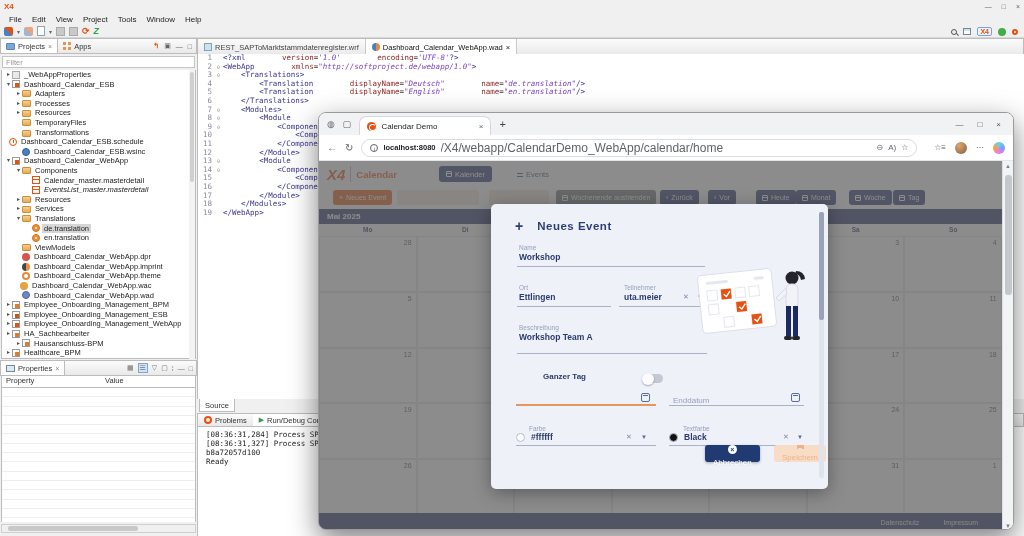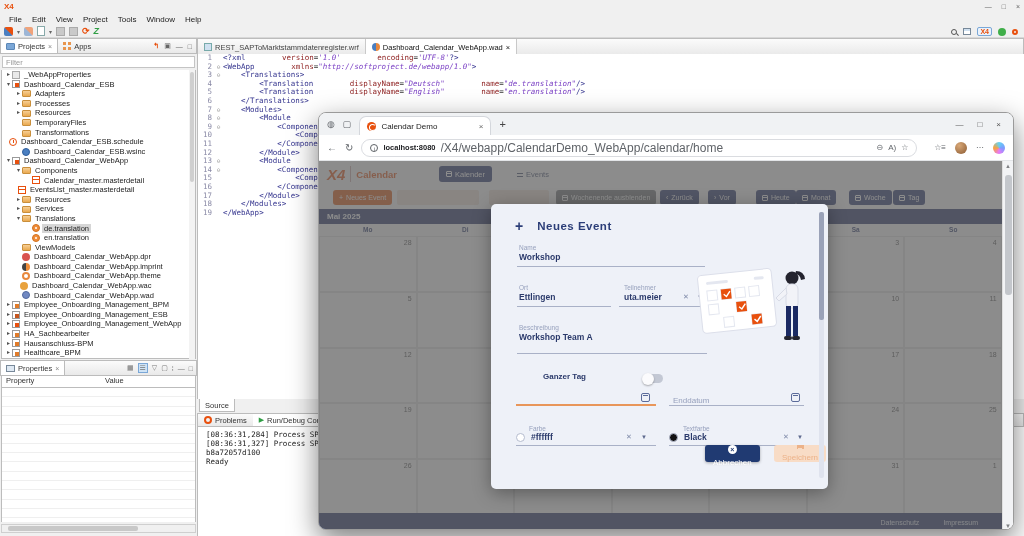--- a/index.html
+++ b/index.html
@@ -313,21 +313,21 @@
       <div class="trow" style="padding-left: 13px;">
         <span class="arr">▾</span>
         <span class="ti ti-folder"></span>
         <span class="tl">Components</span>
       </div>
       <div class="trow" style="padding-left: 23px;">
         <span class="arr"></span>
         <span class="ti ti-master"></span>
         <span class="tl">Calendar_master.masterdetail</span>
       </div>
-      <div class="trow" style="padding-left: 9px;">
+      <div class="trow" style="padding-left: 23px; font-style: italic;">
         <span class="arr"></span>
         <span class="ti ti-master"></span>
         <span class="tl">EventsList_master.masterdetail</span>
       </div>
       <div class="trow" style="padding-left: 13px;">
         <span class="arr">▸</span>
         <span class="ti ti-folder"></span>
         <span class="tl">Resources</span>
       </div>
       <div class="trow" style="padding-left: 13px;">
@@ -393,21 +393,21 @@
       <div class="trow" style="padding-left: 3px;">
         <span class="arr">▸</span>
         <span class="ti ti-proj"></span>
         <span class="tl">Employee_Onboarding_Management_WebApp</span>
       </div>
       <div class="trow" style="padding-left: 3px;">
         <span class="arr">▸</span>
         <span class="ti ti-proj2"></span>
         <span class="tl">HA_Sachbearbeiter</span>
       </div>
-      <div class="trow" style="padding-left: 3px;">
+      <div class="trow" style="padding-left: 13px;">
         <span class="arr">▸</span>
         <span class="ti ti-proj2"></span>
         <span class="tl">Hausanschluss-BPM</span>
       </div>
       <div class="trow" style="padding-left: 3px;">
         <span class="arr">▸</span>
         <span class="ti ti-proj2"></span>
         <span class="tl">Healthcare_BPM</span>
       </div>
     </div>

